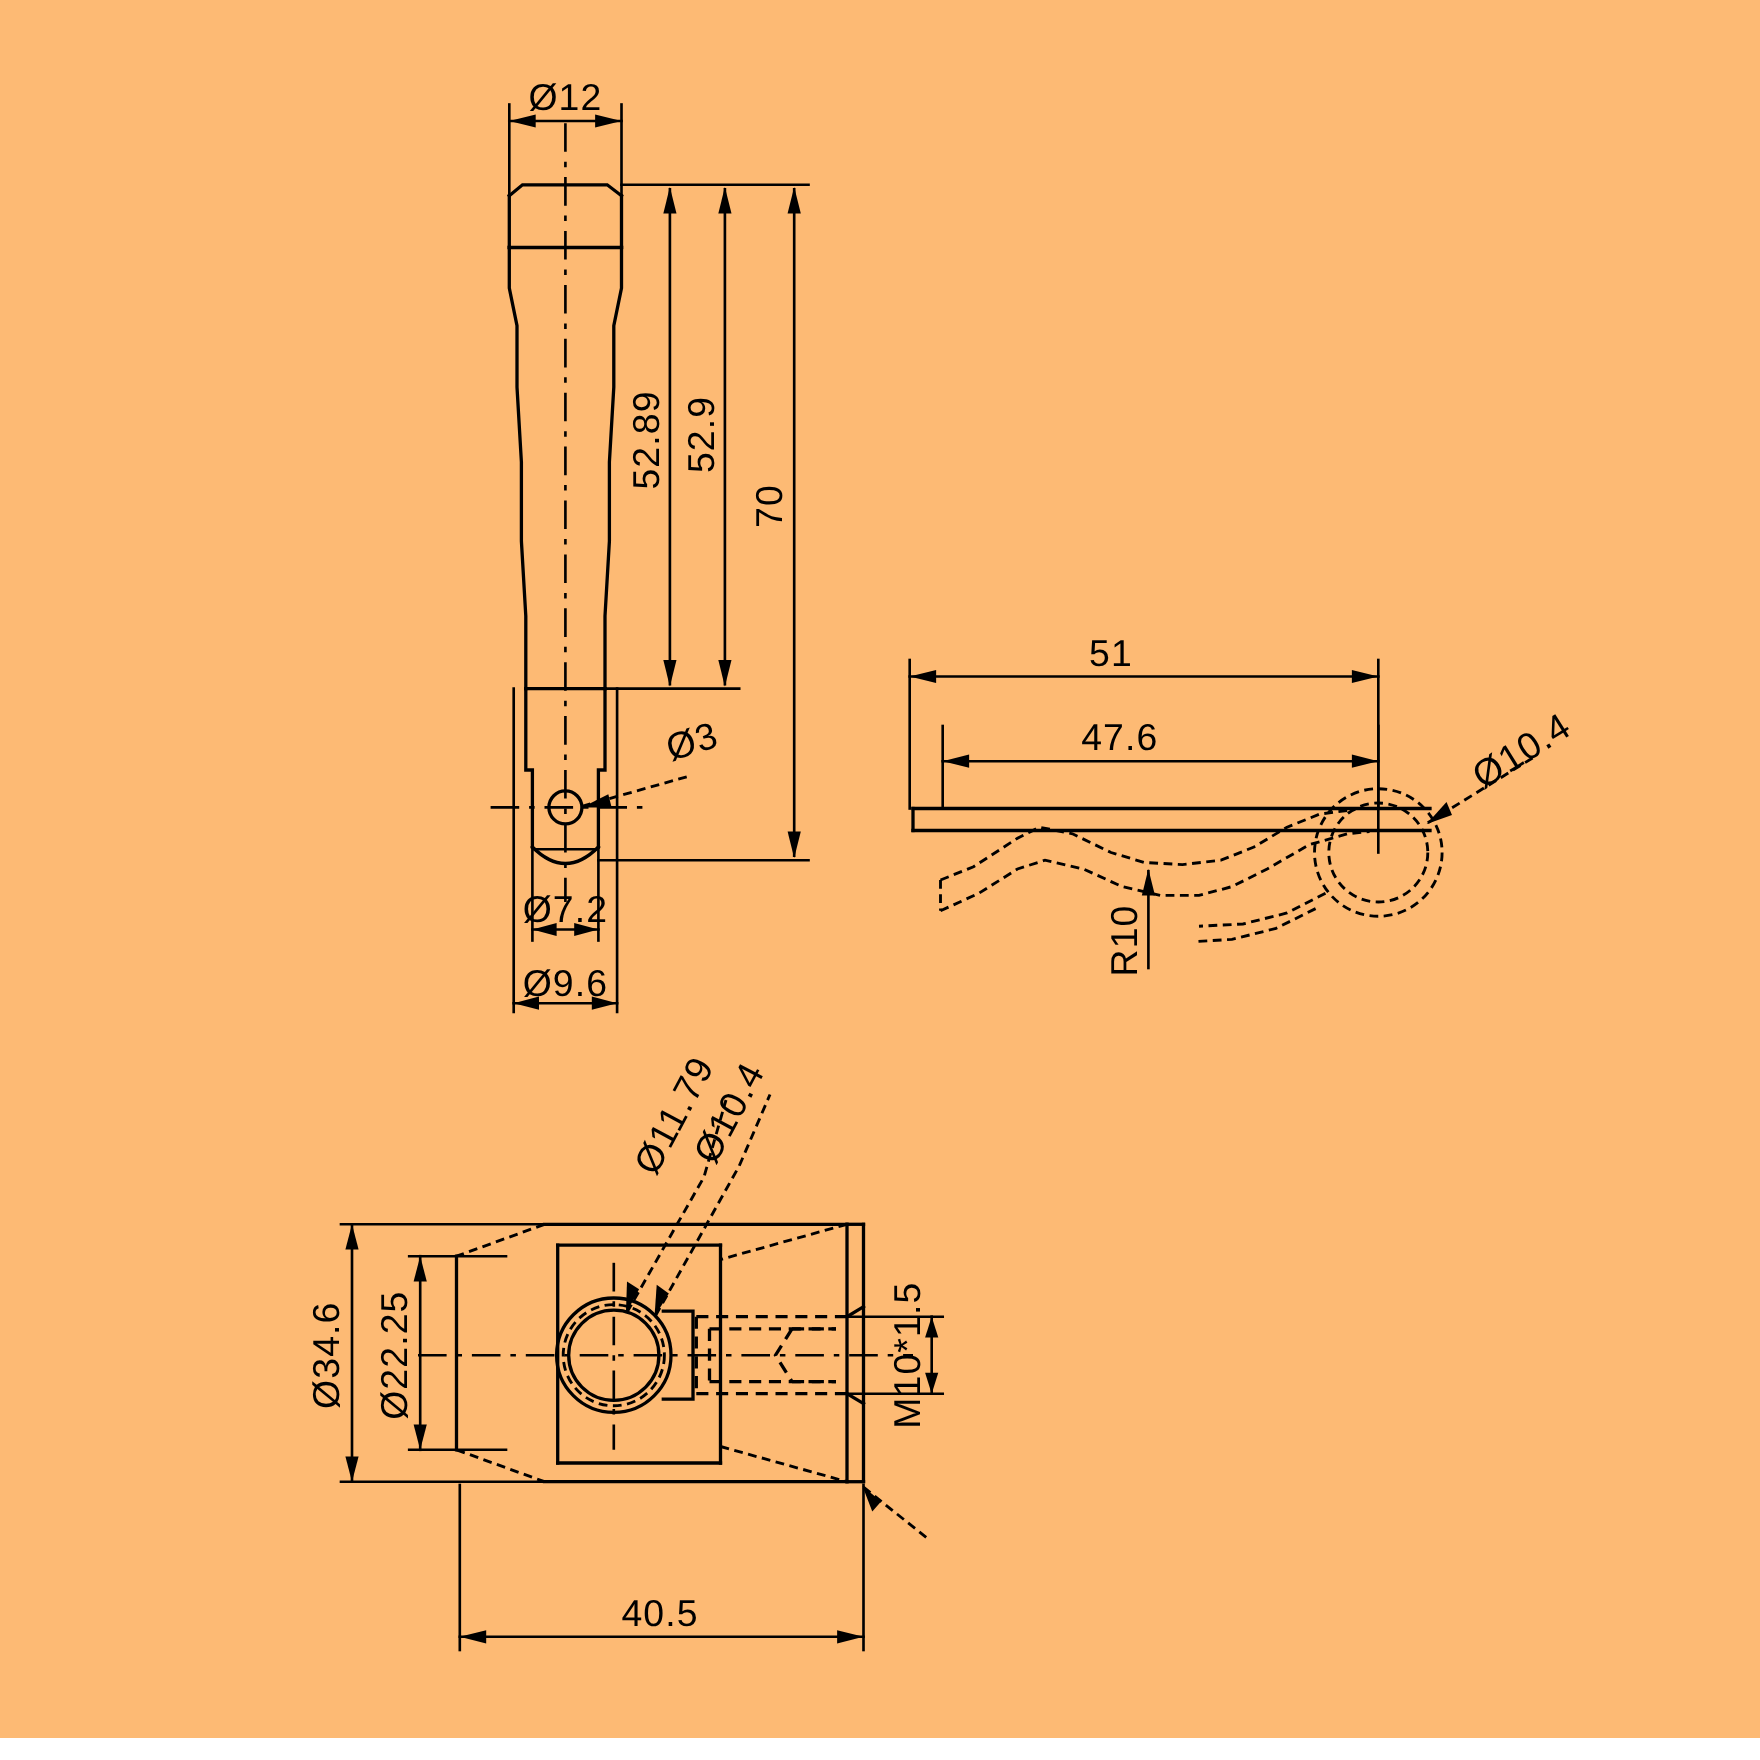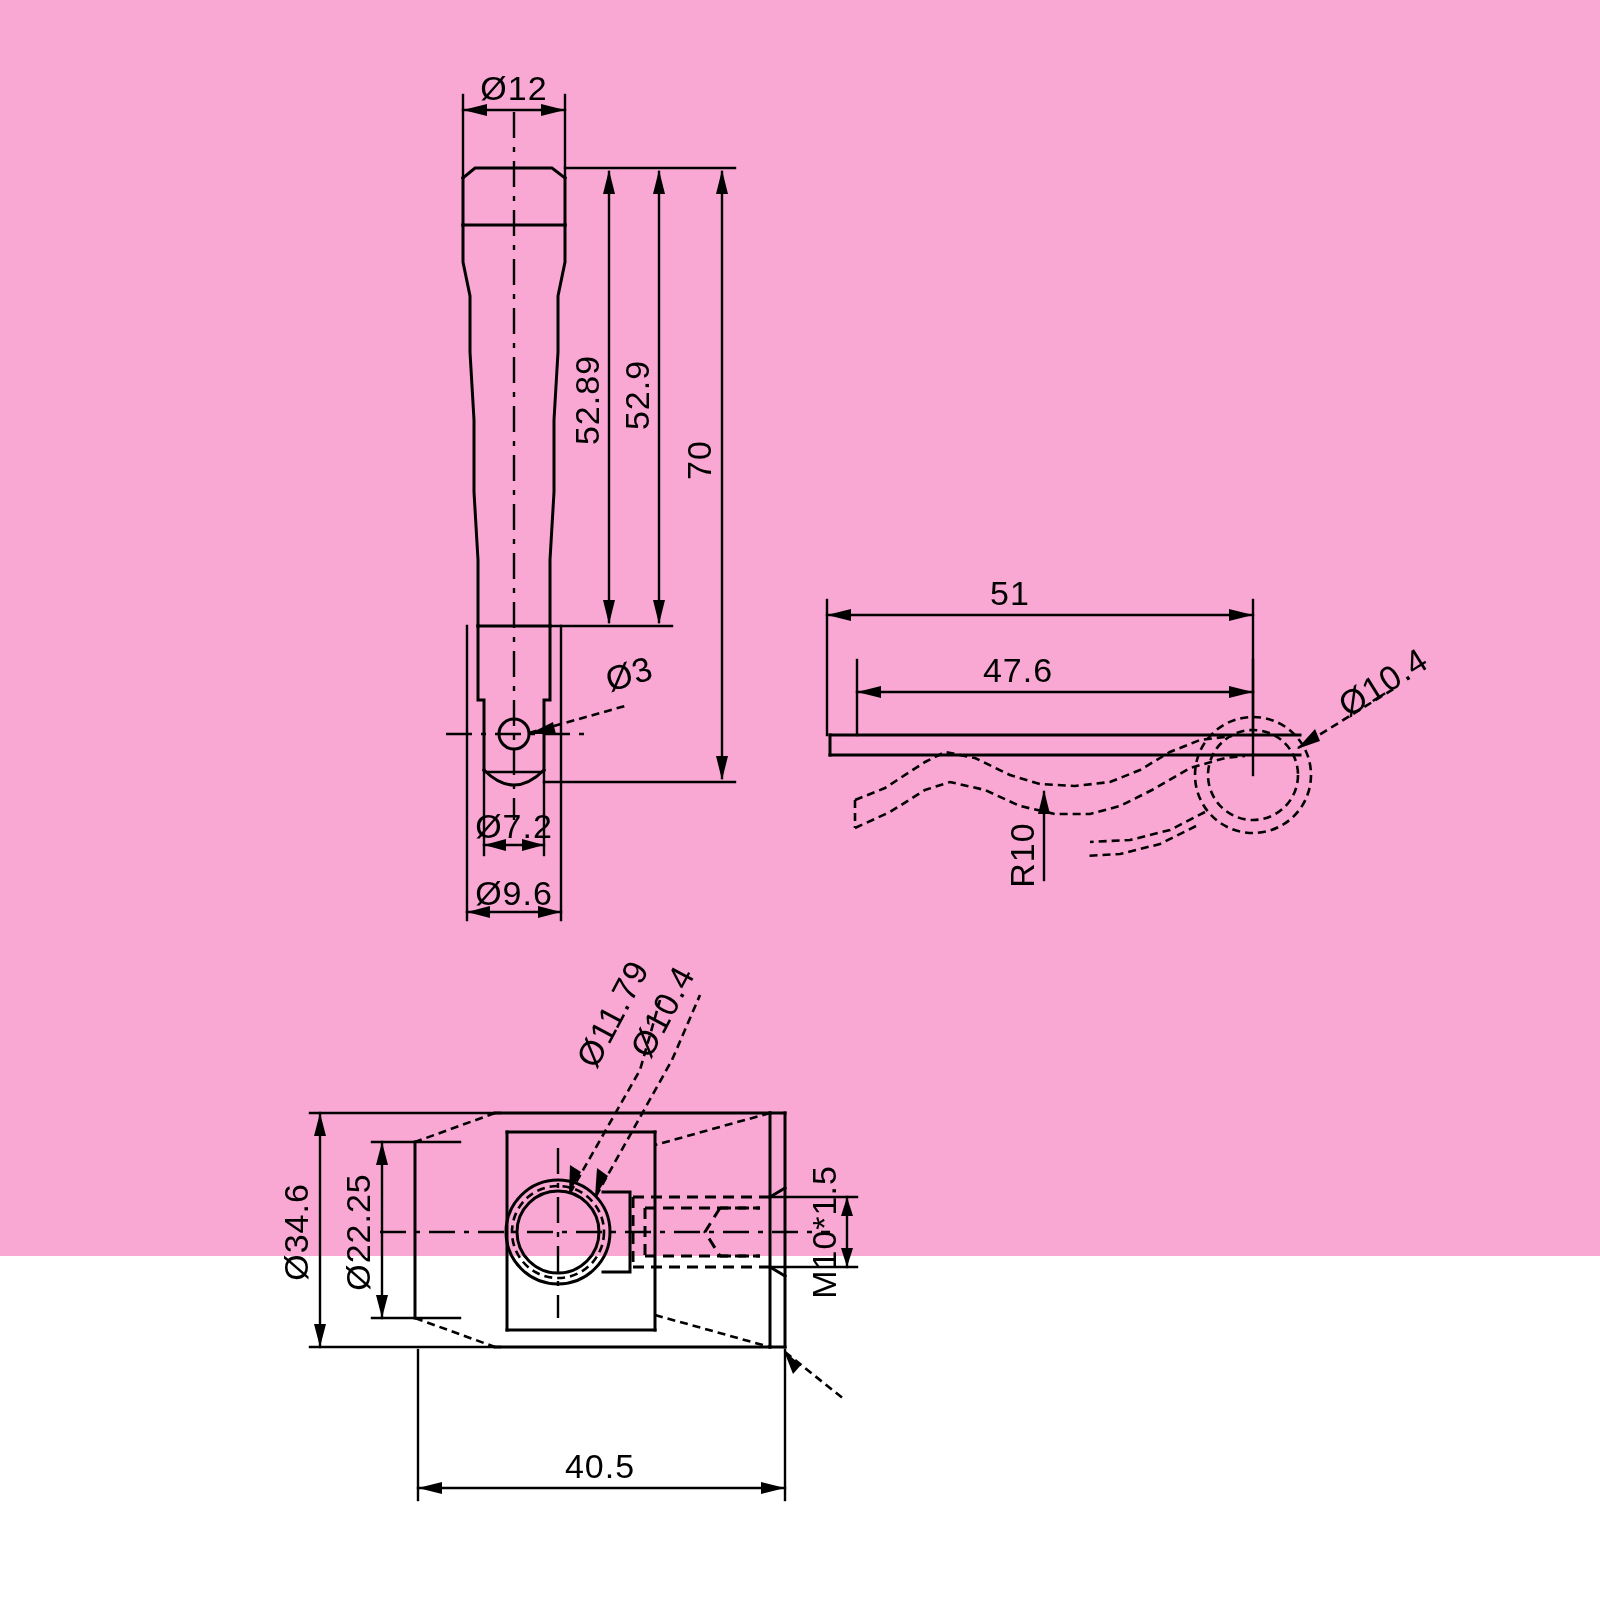--- a/index.html
+++ b/index.html
@@ -9,22 +9,22 @@
   }
   body {
     width: 1600px;
     height: 1600px;
     font-family: "Liberation Sans", sans-serif;
     overflow: hidden;
   }
   #drawing-root {
     position: relative;
     width: 1600px;
-    height: 1256px;
-    background: #f9a8d4;
+    height: 1580px;
+    background: #fdba74;
   }
   svg#cad {
     display: block;
     width: 1600px;
     height: 1600px;
   }
   .ln {
     stroke: #000000;
     fill: none;
     stroke-width: 3;

